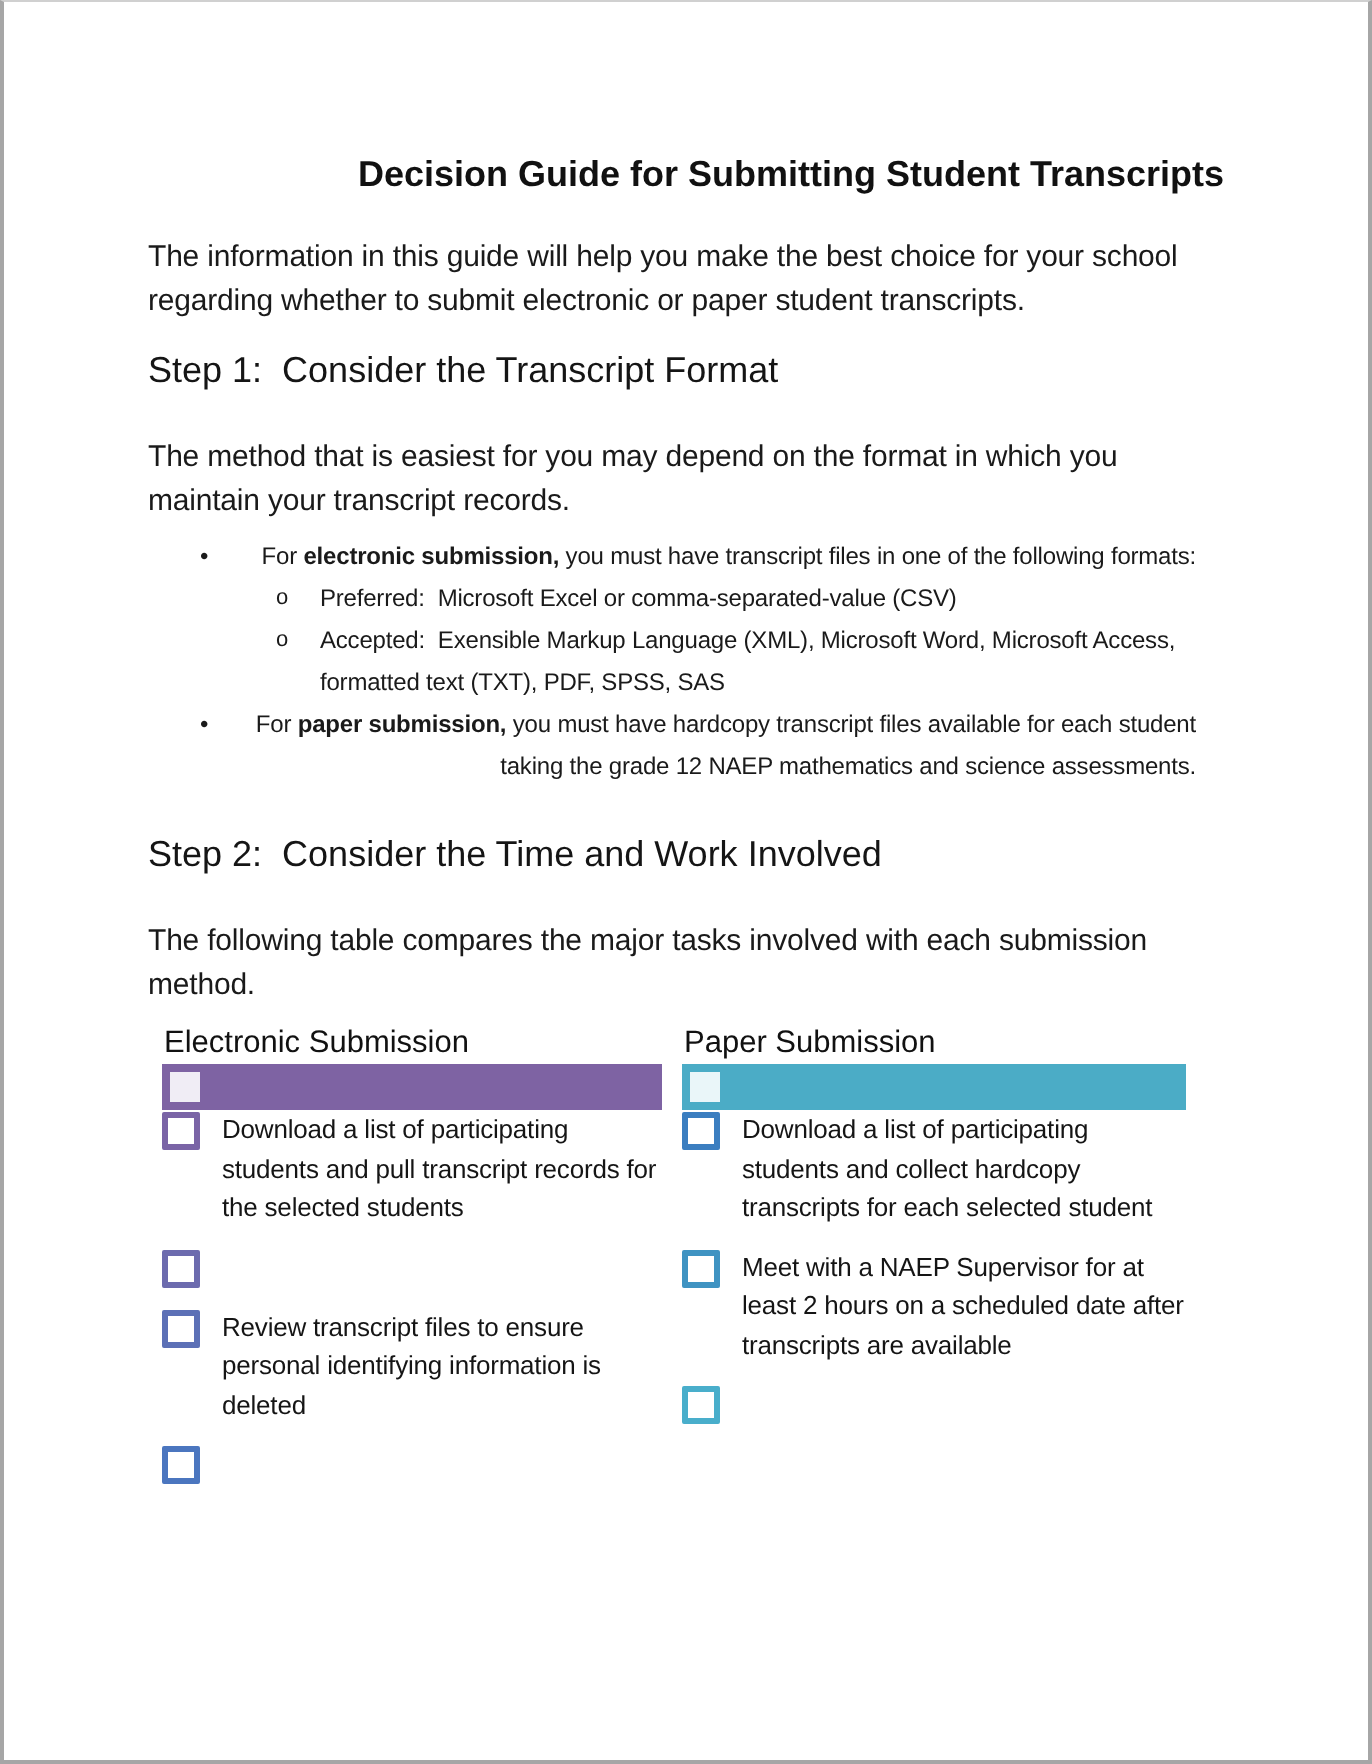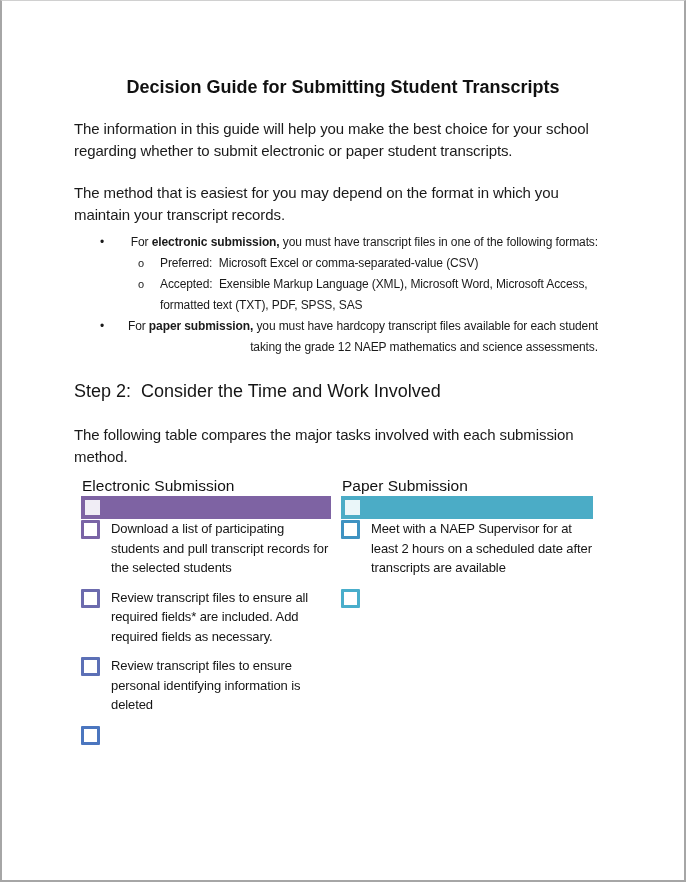--- a/index.html
+++ b/index.html
@@ -13,21 +13,21 @@
     border-bottom:2px solid #a6a6a6;
     border-top:1px solid #d0d0d0;
     font-family:"Liberation Sans", sans-serif;
     color:#1a1a1a;
     overflow:hidden;
   }
   .content{padding:0 72px;}
   [data-bind]{white-space:pre-wrap;}
   .title{
     margin:76px 0 0 0;
-    text-align:center;
+    text-align:right;
     font-size:18px;
     font-weight:bold;
     color:#111;
   }
   .body-par{
     margin:20px 0 0 0;
     font-size:15px;
     line-height:22px;
     letter-spacing:-0.1px;
   }
@@ -124,20 +124,21 @@
 </head>
 <body>
 
 <div class="page">
   <div class="content">
 
     <h1 class="title" data-bind="page.title">Decision Guide for Submitting Student Transcripts</h1>
 
     <p class="body-par" data-bind="page.intro">The information in this guide will help you make the best choice for your school regarding whether to submit electronic or paper student transcripts.</p>
 
+    <h2 class="step-heading" data-bind="step1.heading">Step 1:  Consider the Transcript Format</h2>
 
     <p class="body-par" data-bind="step1.body">The method that is easiest for you may depend on the format in which you maintain your transcript records.</p>
 
     <div class="bullet-list">
 
       <div class="bullet">
         <span class="marker">•</span>
         <span class="bullet-text"><span data-bind="step1.bullets.0.prefix">For </span><strong data-bind="step1.bullets.0.bold">electronic submission,</strong><span data-bind="step1.bullets.0.rest"> you must have transcript files in one of the following formats:</span></span>
       </div>
 
@@ -170,39 +171,42 @@
         <div class="col-bar" style="background-color: rgb(126, 99, 163);">
           <span class="bar-chip" style="background-color: rgb(240, 237, 245);"></span>
         </div>
         <div class="tasks">
           <div class="task">
             <span class="checkbox" style="border-color: rgb(122, 100, 166);"></span>
             <span class="task-text" data-bind="comparison.columns.0.items.0.text">Download a list of participating students and pull transcript records for the selected students</span>
           </div>
           <div class="task">
             <span class="checkbox" style="border-color: rgb(108, 107, 174);"></span>
-            <span class="task-text" data-bind="comparison.columns.0.items.1.text">Review transcript files to ensure all required fields* are included. Add required fields as necessary.</span>
           </div>
           <div class="task">
             <span class="checkbox" style="border-color: rgb(92, 112, 182);"></span>
             <span class="task-text" data-bind="comparison.columns.0.items.2.text">Review transcript files to ensure personal identifying information is deleted</span>
           </div>
           <div class="task">
             <span class="checkbox" style="border-color: rgb(75, 118, 191);"></span>
           </div>
         </div>
       </div>
 
       <div class="col right">
         <div class="col-header" data-bind="comparison.columns.1.header">Paper Submission</div>
         <div class="col-bar" style="background-color: rgb(75, 172, 198);">
           <span class="bar-chip" style="background-color: rgb(234, 246, 249);"></span>
         </div>
         <div class="tasks">
           <div class="task">
+            <span class="checkbox" style="border-color: rgb(59, 126, 192);"></span>
+            <span class="task-text" data-bind="comparison.columns.1.items.0.text">Download a list of participating students and collect hardcopy transcripts for each selected student</span>
+          </div>
+          <div class="task">
             <span class="checkbox" style="border-color: rgb(63, 147, 194);"></span>
             <span class="task-text" data-bind="comparison.columns.1.items.1.text">Meet with a NAEP Supervisor for at least 2 hours on a scheduled date after transcripts are available</span>
           </div>
           <div class="task">
             <span class="checkbox" style="border-color: rgb(73, 174, 203);"></span>
           </div>
         </div>
       </div>
 
     </div>

